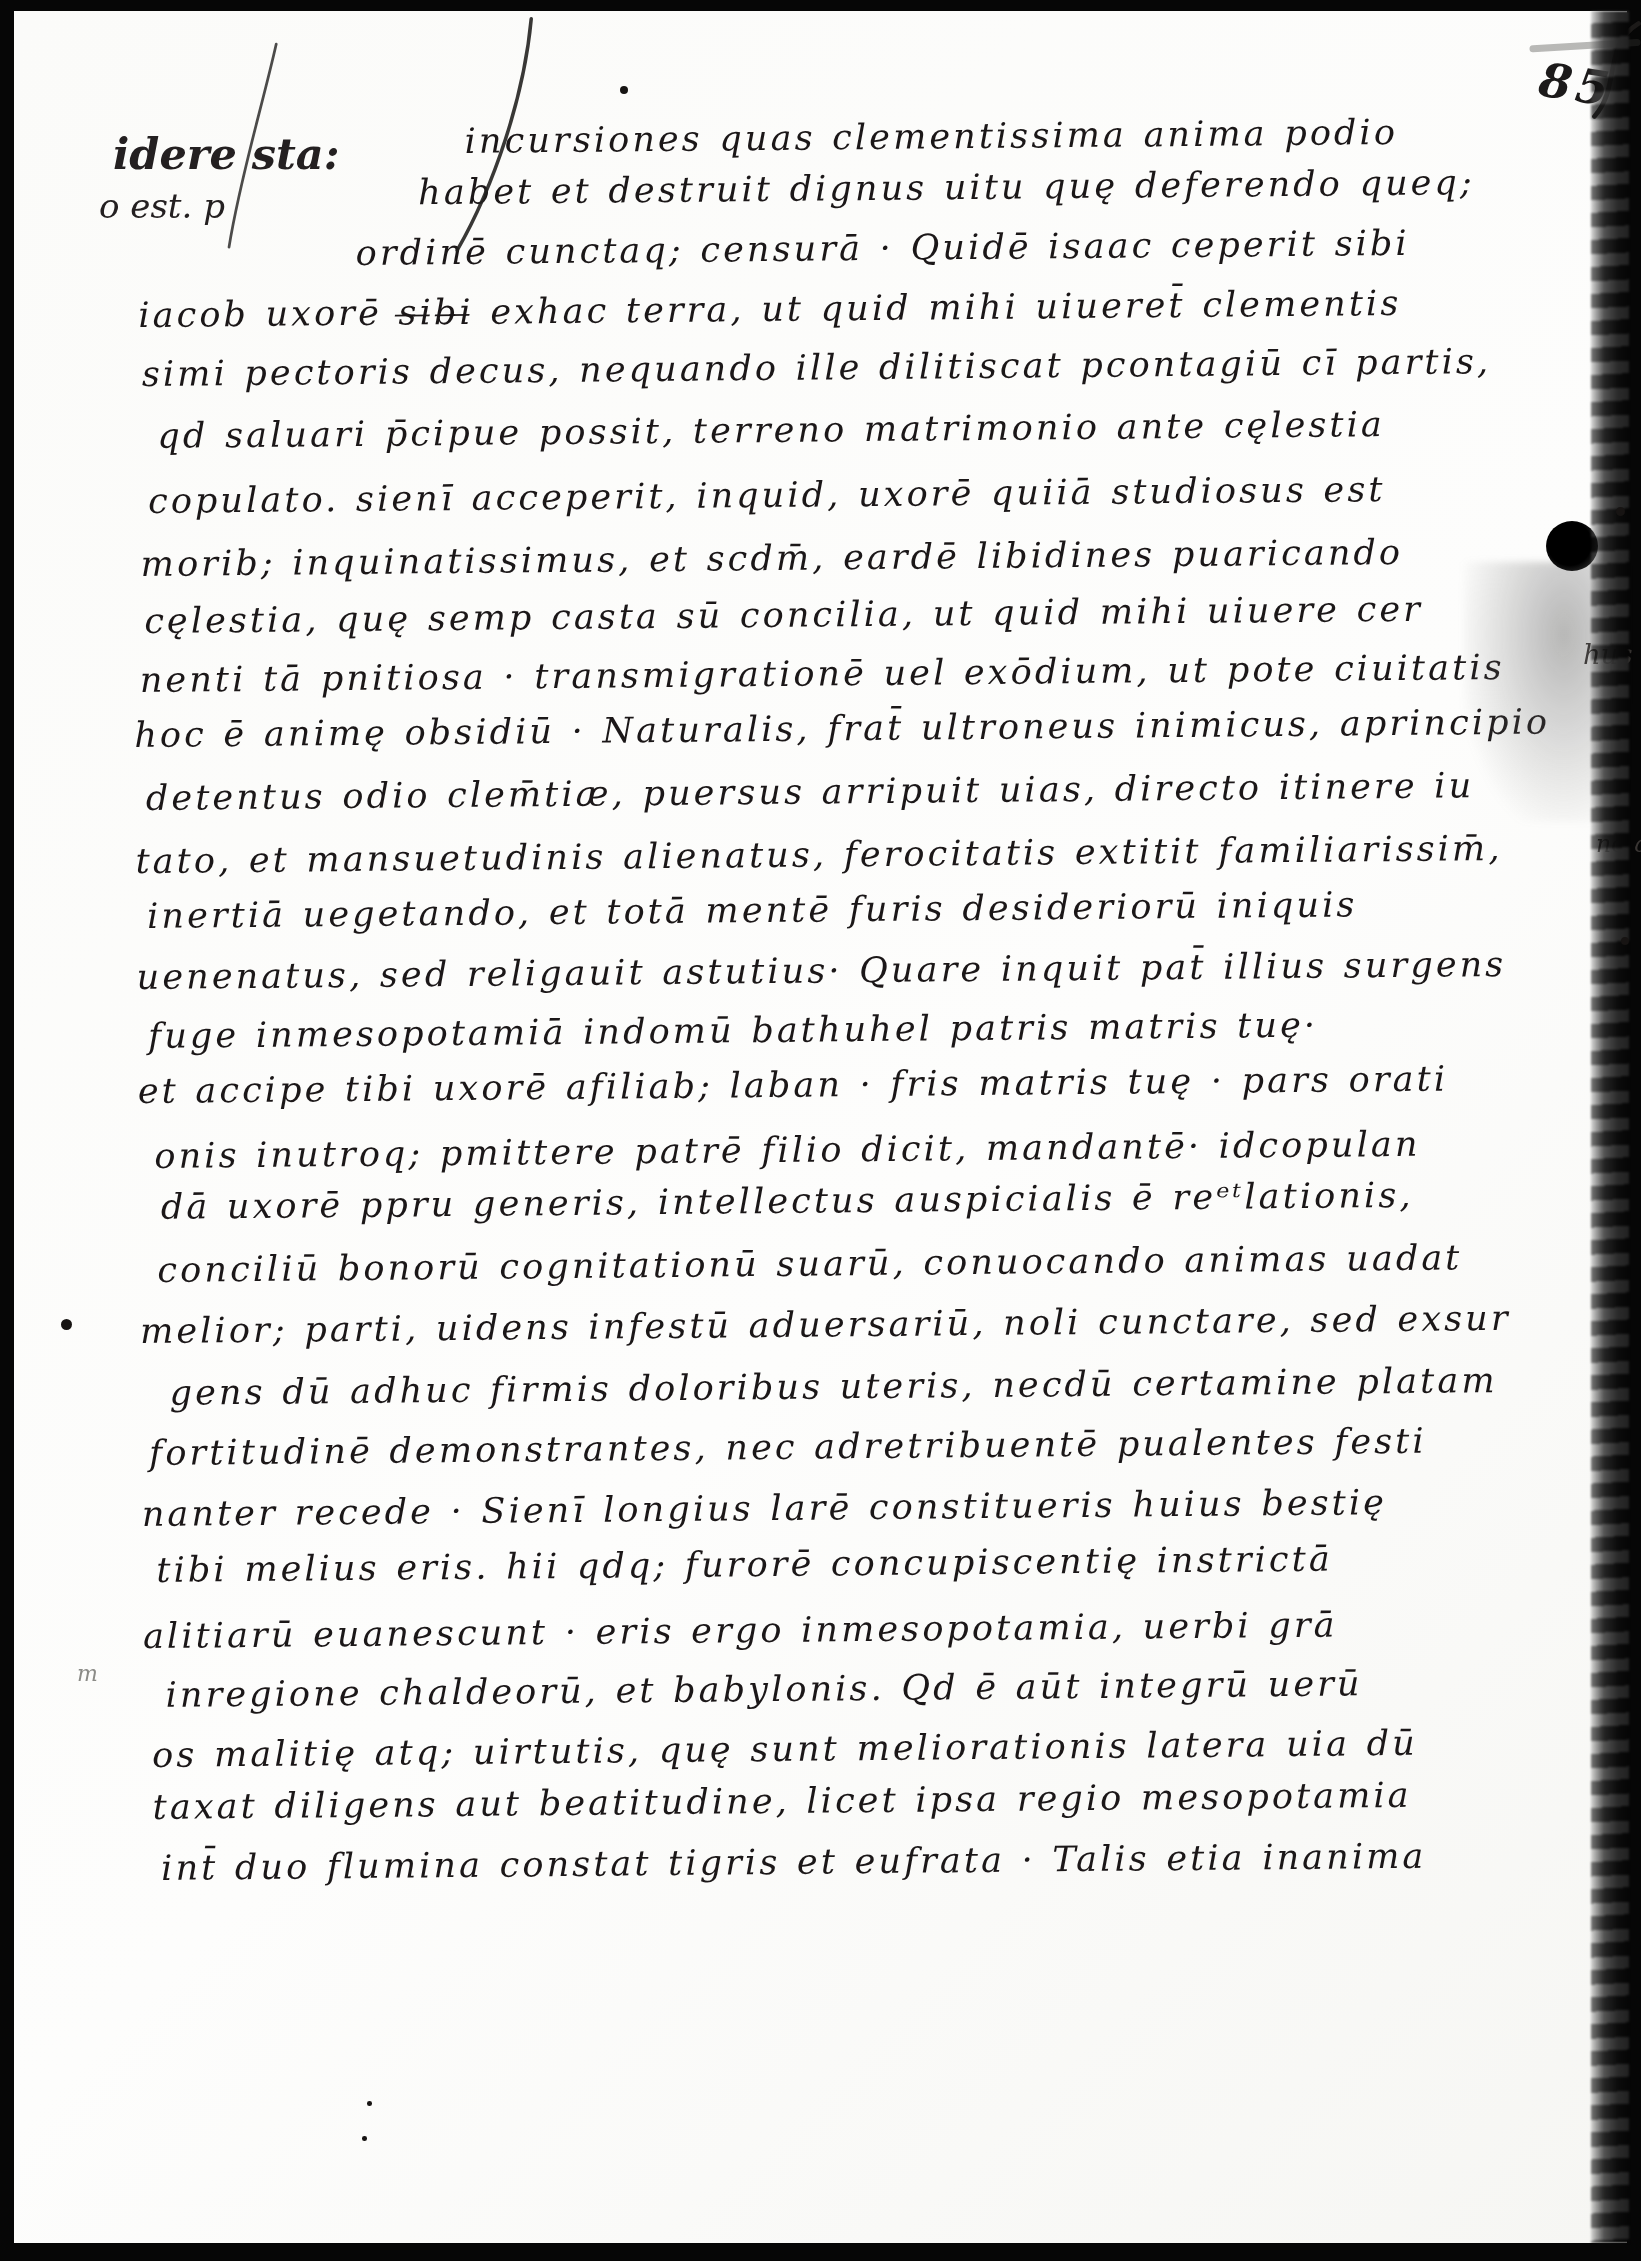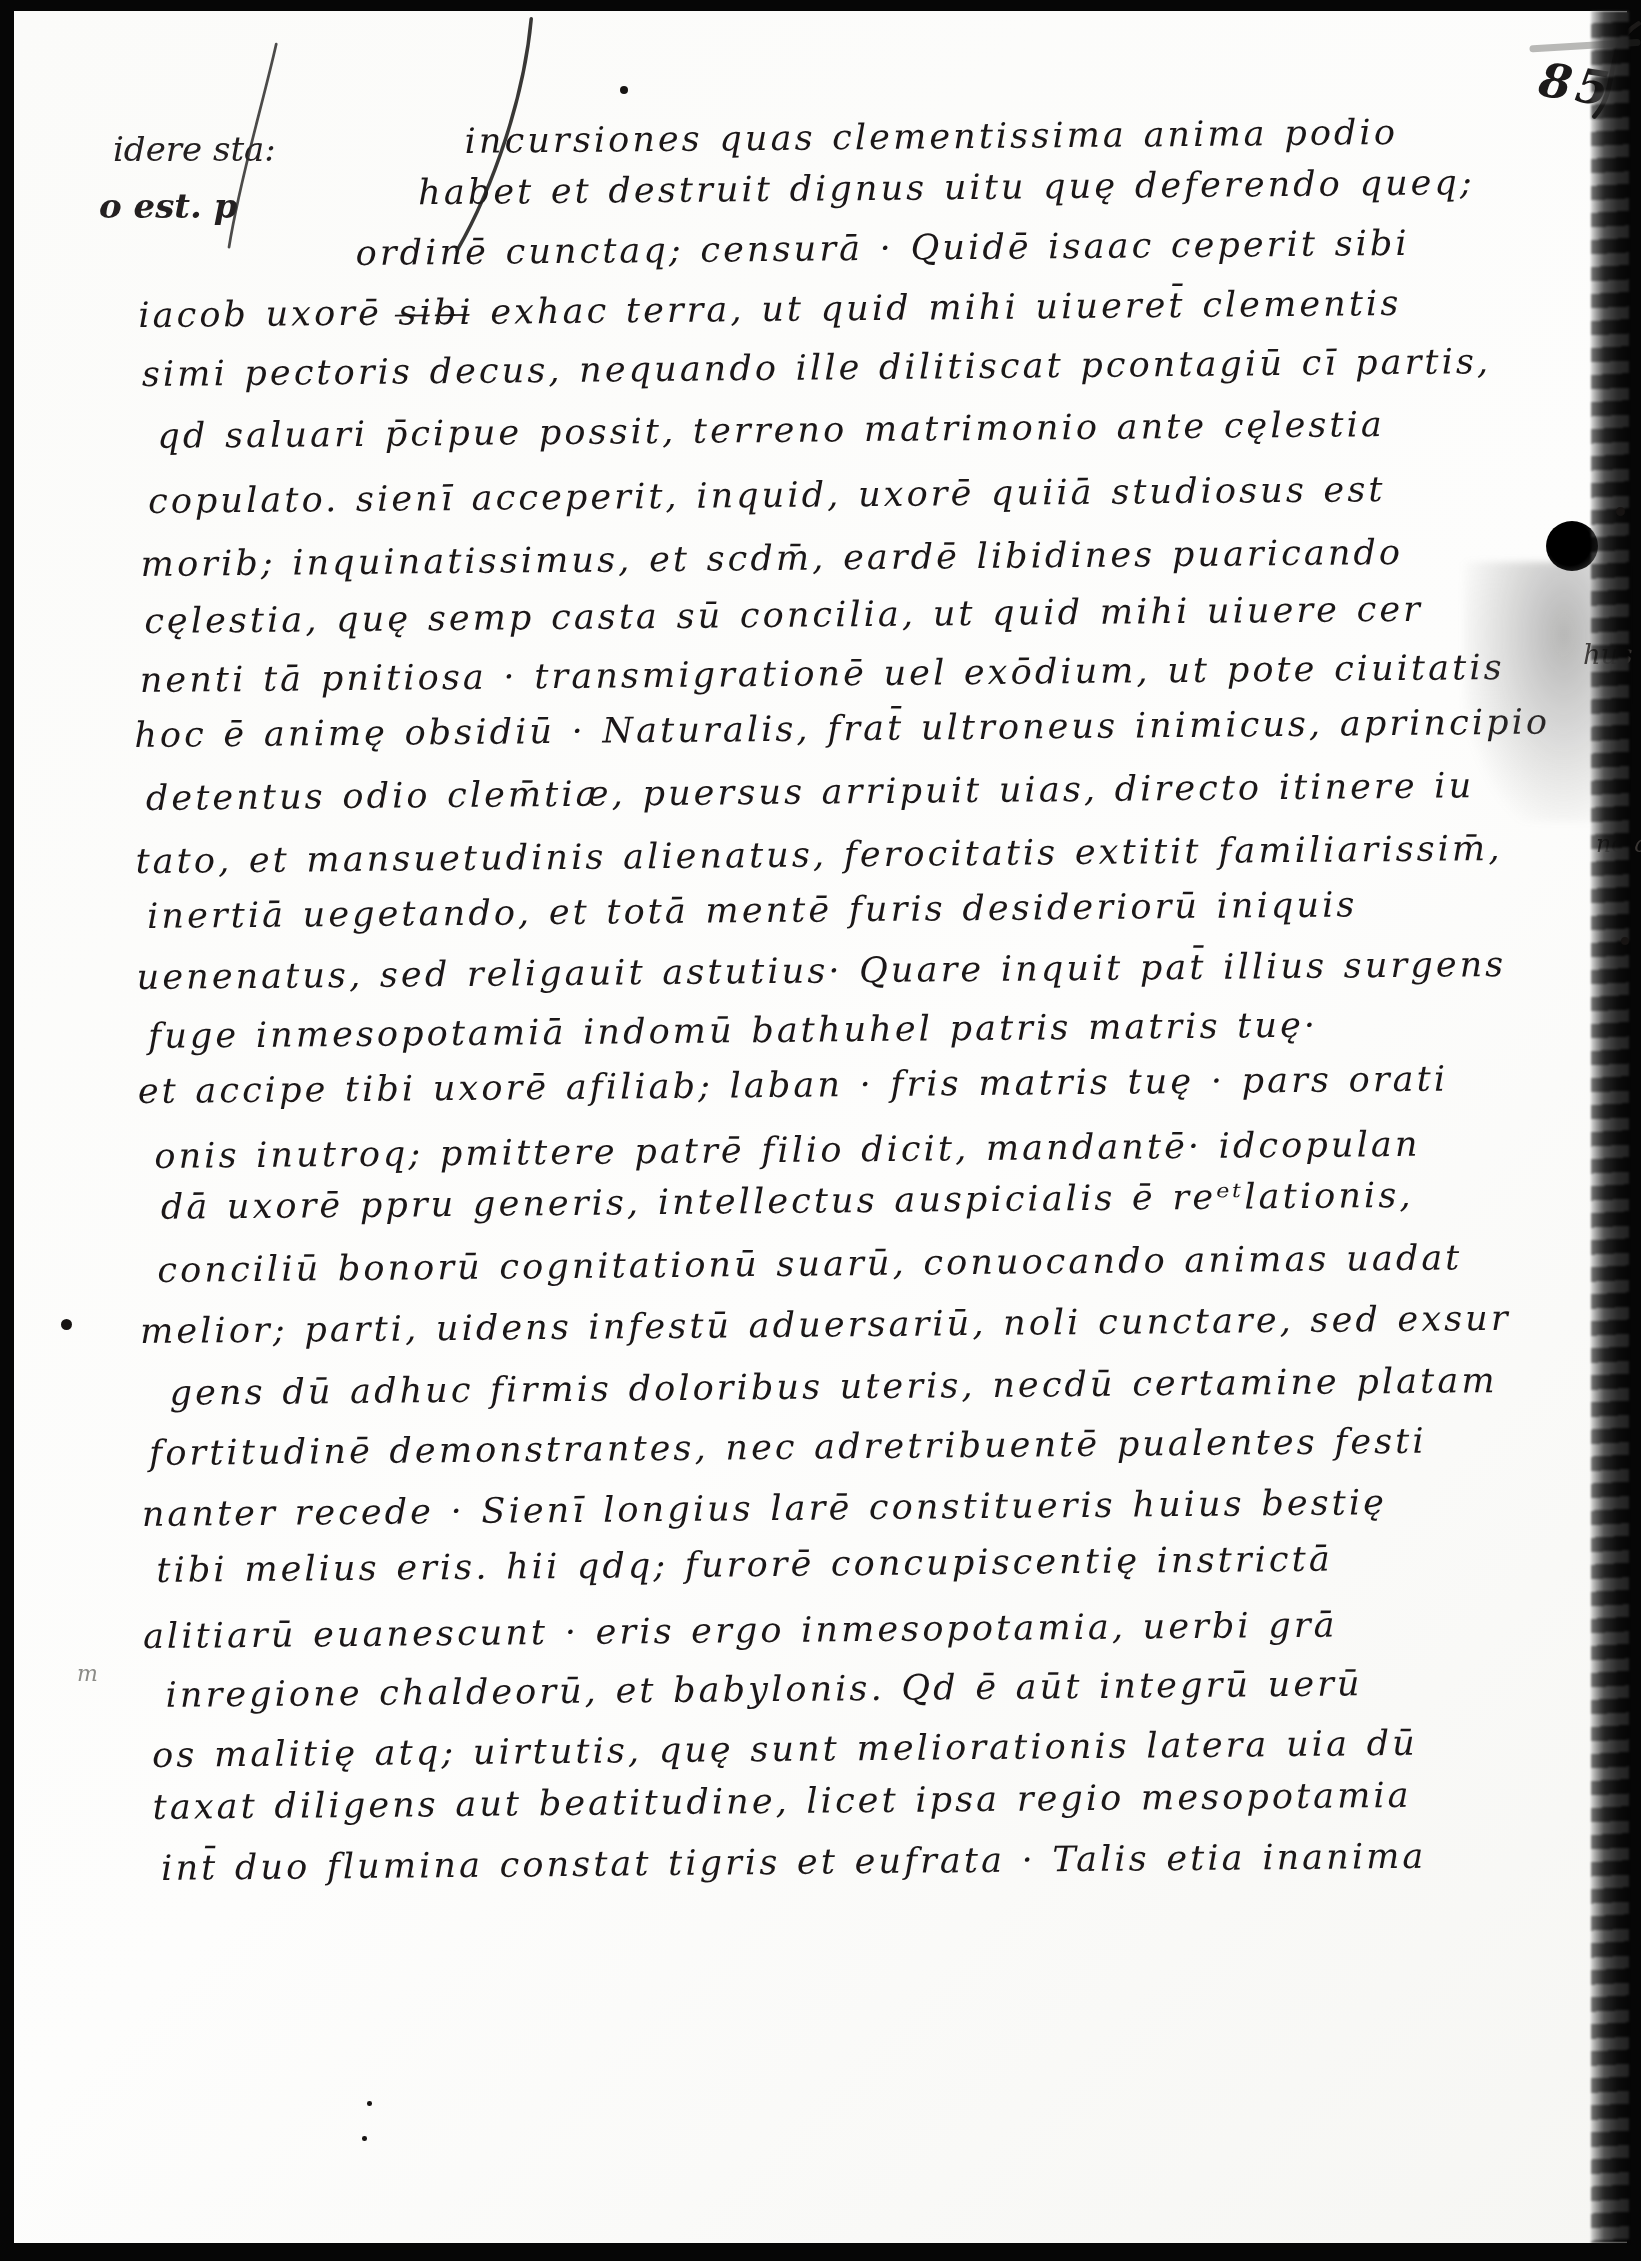--- a/index.html
+++ b/index.html
@@ -12,22 +12,22 @@
         background:
           repeating-linear-gradient(177deg, rgba(120,120,120,.28) 0 12.6px, rgba(10,10,10,.55) 12.6px 27px),
           linear-gradient(90deg, rgba(0,0,0,0) 0%, rgba(35,35,35,.85) 35%, #0d0d0d 70%, #000 100%);
         filter:blur(1.2px);}
   .text-layer{position:absolute;left:0;top:0;width:1642px;height:2261px;
         transform:rotate(-0.55deg);transform-origin:236px 1102px;}
   .text-line{position:absolute;white-space:nowrap;
         font-style:italic;font-size:35px;line-height:1.1;
         letter-spacing:3.1px;word-spacing:2.4px;color:#1b1718;}
   .note{position:absolute;font-style:italic;color:#242021;white-space:nowrap;}
-  .note-l1{left:99px;top:118px;font-size:34px;}
-  .note-l2{left:85px;top:175px;font-size:34px;font-weight:bold;}
+  .note-l1{left:99px;top:118px;font-size:43px;font-weight:bold;}
+  .note-l2{left:85px;top:175px;font-size:34px;}
   .note-l3{left:63px;top:1650px;font-size:22px;color:#8b8b87;}
   .note-r1{left:1569px;top:627px;font-size:27.5px;color:#3a3634;}
   .note-r2{left:1582px;top:819px;font-size:23.6px;color:#3a3634;}
   .folio{position:absolute;left:1525px;top:46px;font-size:47px;font-style:italic;
         font-weight:600;color:#1c1a1a;transform:rotate(9deg);letter-spacing:4.7px;}
   .wormhole{position:absolute;left:1532px;top:510px;width:52px;height:50px;border-radius:50%;
         background:radial-gradient(circle at 45% 45%, #000 0 55%, #1d1d1d 72%, rgba(70,70,70,.55) 86%, rgba(120,120,120,0) 100%);}
   .smudge{position:absolute;left:1450px;top:551px;width:161px;height:260px;
         background:radial-gradient(ellipse at 62% 28%, rgba(70,70,70,.38) 0%, rgba(110,110,110,.18) 48%, rgba(140,140,140,0) 78%);
         filter:blur(3.9px);}

